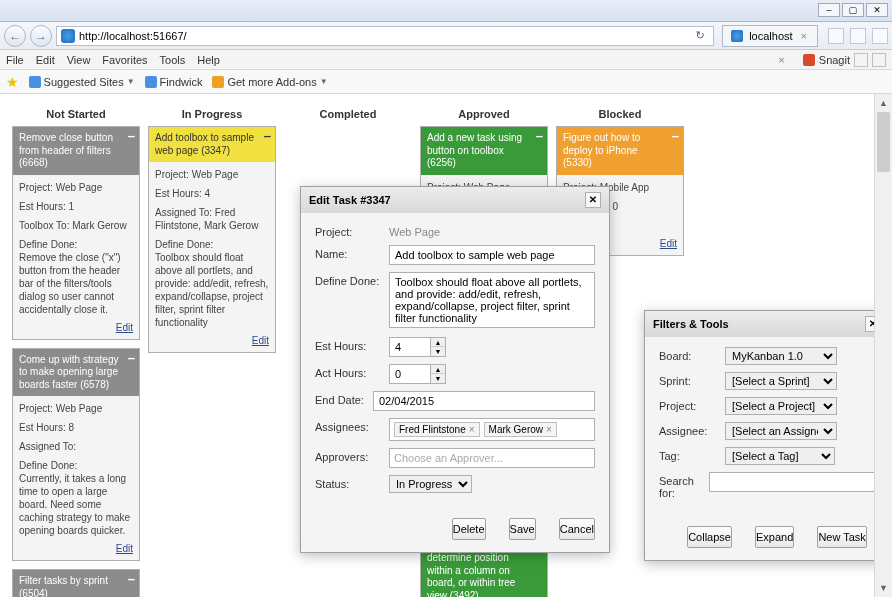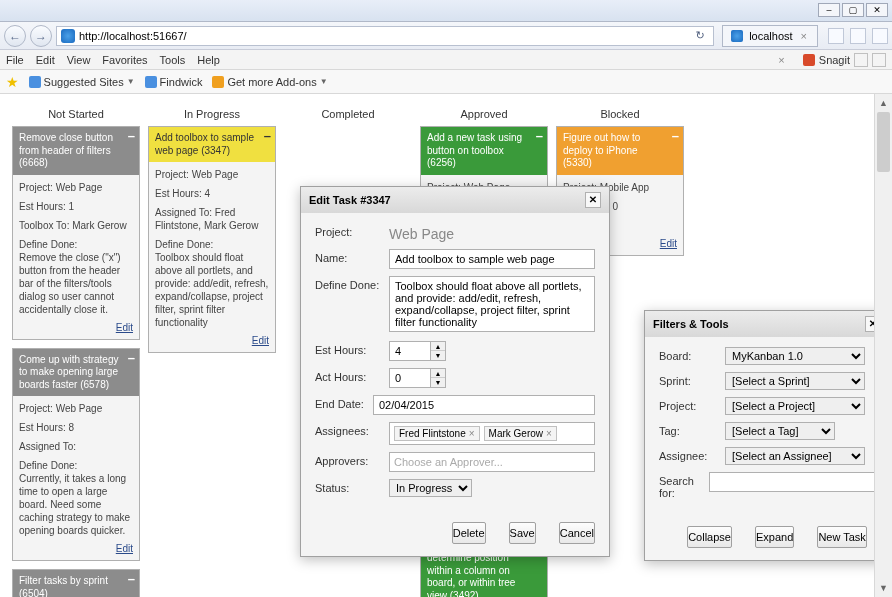--- a/index.html
+++ b/index.html
@@ -39,21 +39,21 @@
 
 .content { position: absolute; top: 94px; bottom: 0; left: 0; right: 18px; background: #fff; overflow: hidden; }
 .scrollbar { position: absolute; top: 94px; right: 0; bottom: 0; width: 18px; background: #f0f0f0; border-left: 1px solid #d8d8d8; }
 .scrollbar .thumb { position: absolute; top: 18px; left: 2px; right: 2px; height: 60px; background: #cdcdcd; border-radius: 2px; }
 .scrollbar .arr { position: absolute; left: 0; right: 0; height: 18px; text-align: center; font-size: 9px; color: #666; line-height: 18px; }
 .scrollbar .arr.up { top: 0; }
 .scrollbar .arr.down { bottom: 0; }
 
 .board { display: flex; gap: 8px; padding: 8px 12px; align-items: flex-start; }
 .column { width: 128px; }
-.colhdr { font-weight: normal; text-align: center; padding: 6px 0; color: #333; font-size: 11px; }
+.colhdr { font-weight: bold; text-align: center; padding: 6px 0; color: #333; font-size: 11px; }
 .card { border: 1px solid #b0b0b0; margin-bottom: 8px; background: #f8f8f8; }
 .cardhdr { padding: 5px 18px 5px 6px; font-size: 10px; position: relative; color: #fff; line-height: 1.25; }
 .cardhdr.gray { background: #8c8c8c; }
 .cardhdr.yellow { background: #f0e040; color: #333; }
 .cardhdr.green { background: #3a9a3a; }
 .cardhdr.orange { background: #f0a030; }
 .cardhdr .minus { position: absolute; right: 4px; top: 4px; font-weight: bold; cursor: pointer; font-size: 13px; line-height: 10px; }
 .cardbody { padding: 6px; font-size: 10px; color: #444; background: #f4f4f4; }
 .cardbody .row { margin-bottom: 6px; line-height: 1.3; }
 .cardbody .editlink { text-align: right; color: #2a4a8a; text-decoration: underline; cursor: pointer; font-size: 10px; }
@@ -61,38 +61,38 @@
 
 .dialog { position: absolute; border: 1px solid #a0a0a0; background: #f4f4f4; box-shadow: 0 3px 12px rgba(0,0,0,0.25); }
 .dlghdr { background: linear-gradient(#ececec, #d8d8d8); padding: 5px 8px; font-weight: bold; font-size: 11px; display: flex; align-items: center; }
 .dlghdr .x { margin-left: auto; width: 16px; height: 16px; border: 1px solid #b0b0b0; text-align: center; line-height: 14px; background: #f8f8f8; cursor: pointer; font-size: 10px; }
 .dlgbody { padding: 10px 14px; }
 .frow { display: flex; margin-bottom: 7px; align-items: flex-start; }
 .frow label { width: 74px; font-size: 11px; color: #333; padding-top: 3px; }
 .frow .val { flex: 1; }
 .frow input[type=text], .frow textarea { width: 100%; border: 1px solid #b0b0b0; padding: 3px 5px; font-size: 11px; font-family: inherit; }
 .frow textarea { resize: none; height: 56px; }
-.frow .static { color: #888; font-size: 14px; padding-top: 3px; }
+.frow .static { color: #888; font-size: 11px; padding-top: 3px; }
 .spinner { display: inline-flex; border: 1px solid #b0b0b0; }
 .spinner input { width: 40px; border: none; padding: 3px 5px; font-size: 11px; outline: none; }
 .spinner .sbtns { display: flex; flex-direction: column; border-left: 1px solid #b0b0b0; }
 .spinner .sbtns span { width: 14px; height: 9px; text-align: center; font-size: 7px; line-height: 9px; background: #f0f0f0; cursor: pointer; }
 .spinner .sbtns span:first-child { border-bottom: 1px solid #ccc; }
 .datebox { width: 78px; border: 1px solid #b0b0b0; padding: 3px 5px; font-size: 11px; }
 .tagbox { border: 1px solid #b0b0b0; background: #fff; padding: 3px 4px; min-height: 20px; display: flex; gap: 4px; flex-wrap: wrap; align-items: center; }
 .tag { border: 1px solid #c0c0c0; background: #f4f4f4; padding: 1px 4px; font-size: 10px; display: flex; align-items: center; gap: 3px; }
 .tag .tx { color: #888; cursor: pointer; font-size: 10px; }
 .tagbox .ph { color: #aaa; font-size: 11px; }
 select { border: 1px solid #b0b0b0; font-size: 11px; padding: 1px 2px; }
 .dlgbtns { text-align: right; padding: 8px 14px 12px; }
 .btn { border: 1px solid #a0a0a0; background: linear-gradient(#fdfdfd, #e8e8e8); padding: 4px 0; font-size: 11px; cursor: pointer; margin-left: 20px; border-radius: 2px; }
 
 .filters { width: 246px; }
 .filters .frow label { width: 66px; }
-.filters select { width: 140px; }
+.filters select { width: 112px; }
 .filters .searchbox { width: 140px; border: 1px solid #b0b0b0; padding: 2px 4px; font-size: 11px; }
 .filters .dlgbtns { text-align: center; padding-top: 10px; }
 </style>
 </head>
 <body>
 
 <div class="titlebar">
   <div class="winbtns">
     <div class="winbtn">–</div>
     <div class="winbtn">▢</div>
@@ -353,26 +353,26 @@
         </div>
       <div class="frow">
           <label>Sprint:</label>
           <select><option>[Select a Sprint]</option></select>
         </div>
       <div class="frow">
           <label>Project:</label>
           <select><option>[Select a Project]</option></select>
         </div>
       <div class="frow">
+          <label>Assignee:</label>
+          <select><option>[Select an Assignee]</option></select>
+        </div>
+      <div class="frow">
           <label>Tag:</label>
           <select style="width:110px;"><option>[Select a Tag]</option></select>
-        </div>
-      <div class="frow">
-          <label>Assignee:</label>
-          <select><option>[Select an Assignee]</option></select>
         </div>
       <div class="frow">
           <label>Search for:</label>
           <input class="searchbox" type="text" style="">
         </div>
     </div>
     <div class="dlgbtns">
       <button class="btn">Collapse</button>
       <button class="btn">Expand</button>
       <button class="btn">New Task</button>

